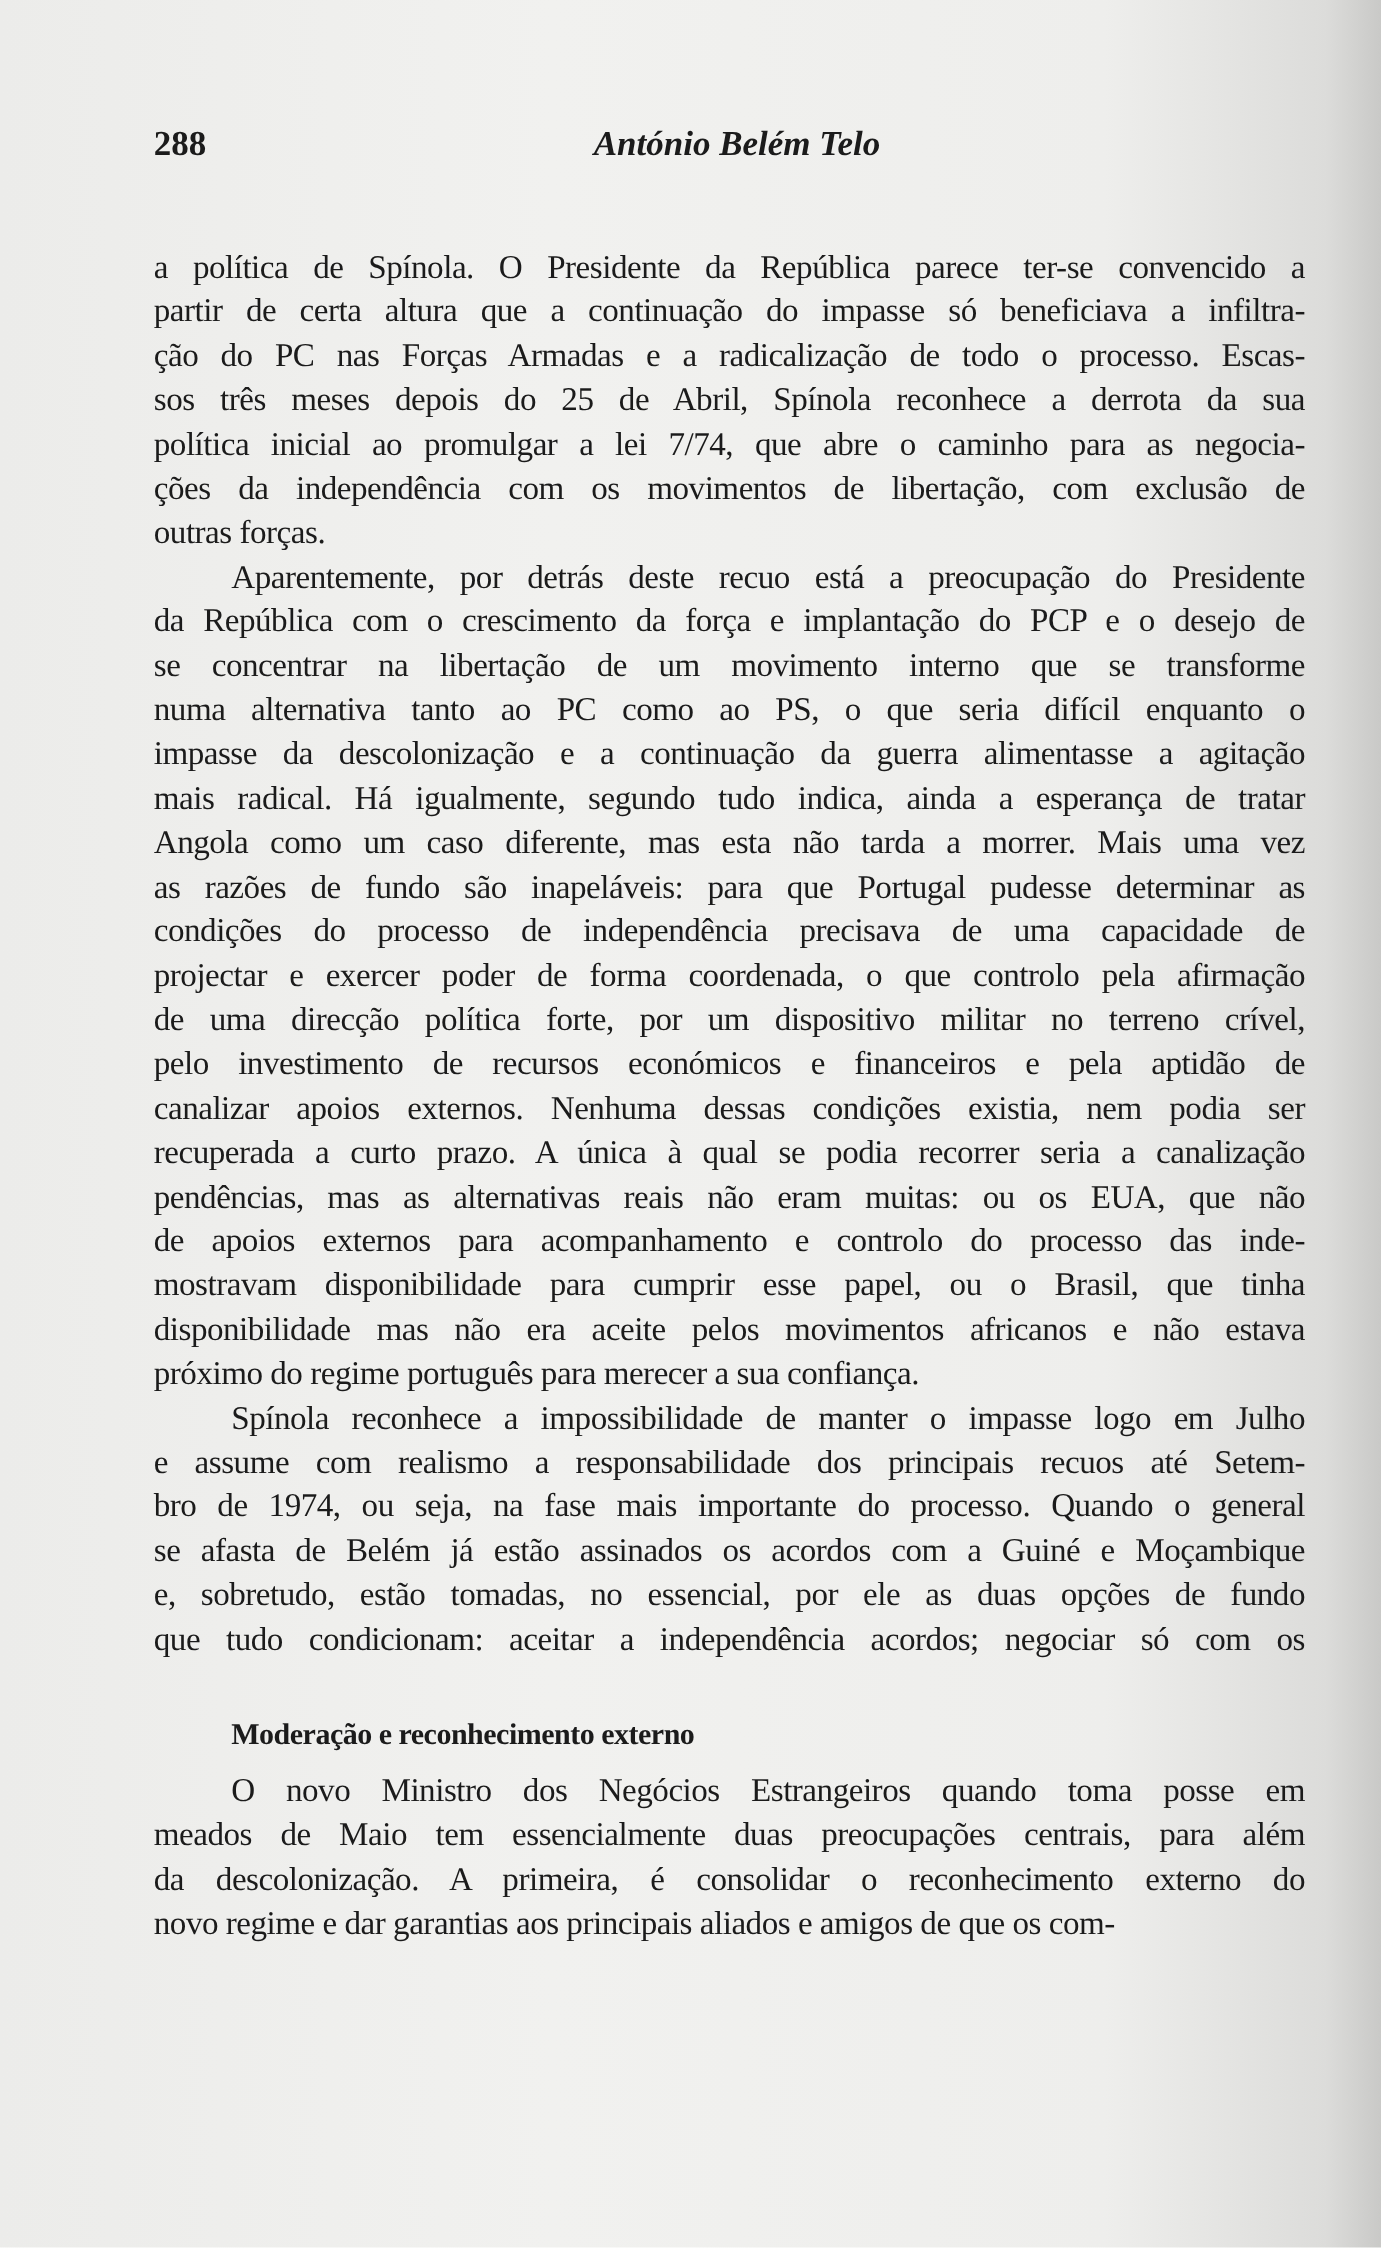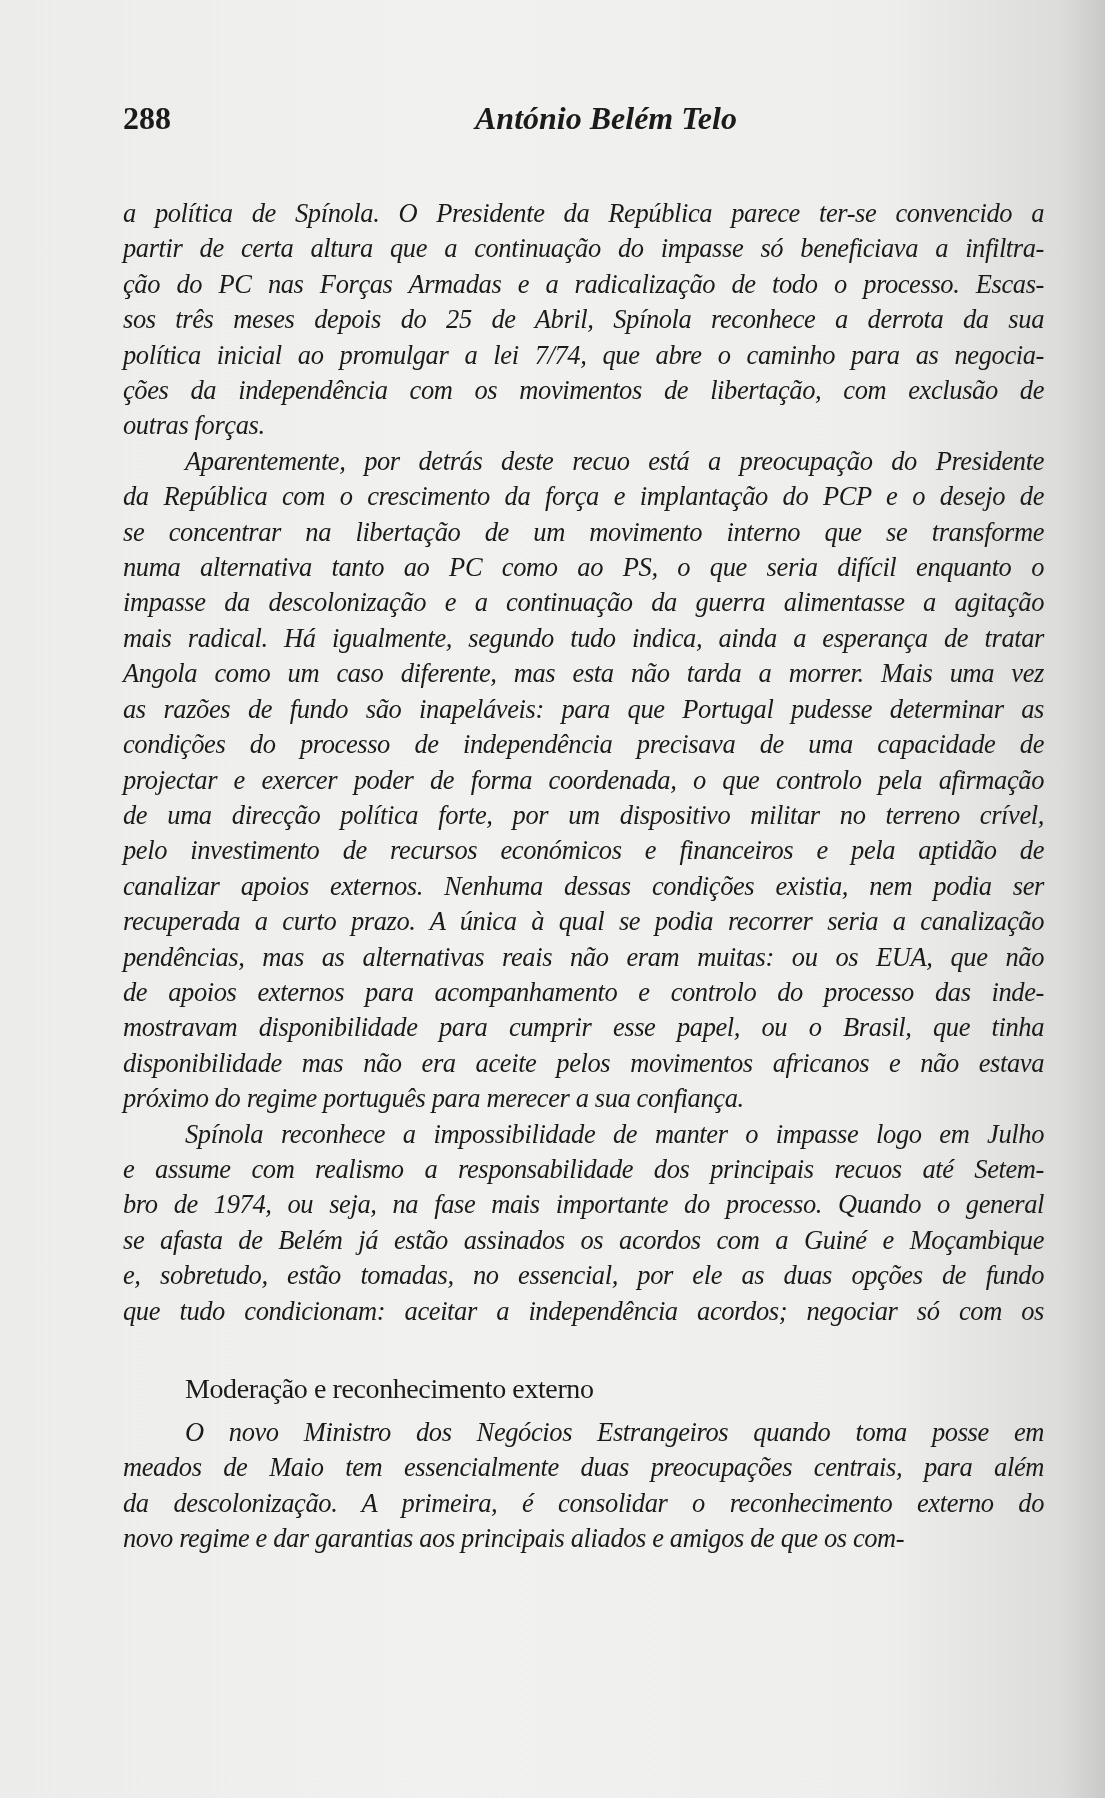--- a/index.html
+++ b/index.html
@@ -6,35 +6,35 @@
   body {
     width: 1105px; height: 1798px; overflow: hidden;
     background: linear-gradient(90deg, #ececea 0%, #f1f1ef 40%, #eeeeec 80%, #dcdcda 96%, #c9c9c7 100%);
     font-family: "Liberation Serif", serif;
     color: #1b1b1b;
     position: relative;
   }
   .page { position: absolute; left: 123px; top: 0; width: 921px; }
   .running-head {
     position: absolute; top: 100px; left: 0; width: 921px; height: 32px;
-    font-size: 32px;
+    font-size: 28px;
   }
   .page-number { position: absolute; left: 0; top: 0; font-weight: bold; }
   .running-title { position: absolute; left: 352px; top: 0; font-style: italic; font-weight: bold; }
   .body-text {
     position: absolute; top: 196px; left: 0; width: 921px;
     font-size: 26.5px; line-height: 35.4px;
     letter-spacing: -0.4px; word-spacing: 0px;
   }
   .para { margin: 0; text-align: justify; text-align-last: left; }
   .heading {
     margin: 42px 0 9px 62px;
-    font-weight: normal; font-size: 28px; line-height: 35px;
+    font-weight: bold; font-size: 24px; line-height: 35px;
   }
-  .line { display: block; text-align: justify; text-align-last: justify; white-space: nowrap; font-style: italic; }
+  .line { display: block; text-align: justify; text-align-last: justify; white-space: nowrap; }
   .line.last { text-align-last: left; }
   .line.first-indent { padding-left: 62px; }
 </style>
 </head>
 <body>
 
 <div class="page">
   <div class="running-head">
     <span class="page-number">288</span>
     <span class="running-title">António Belém Telo</span>

